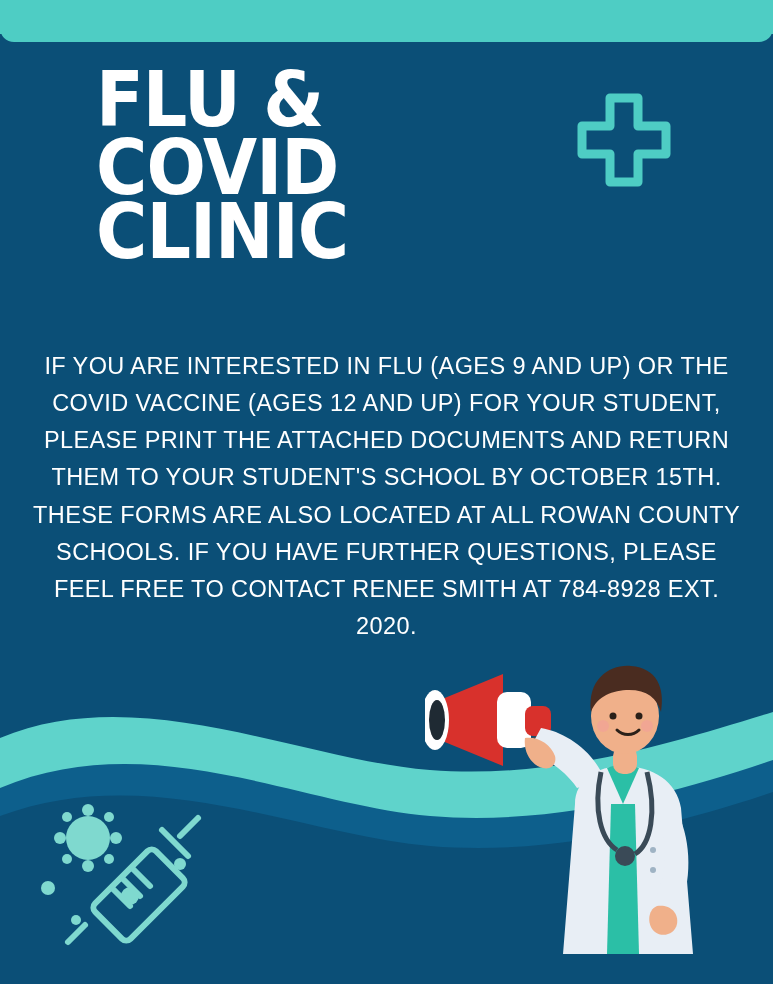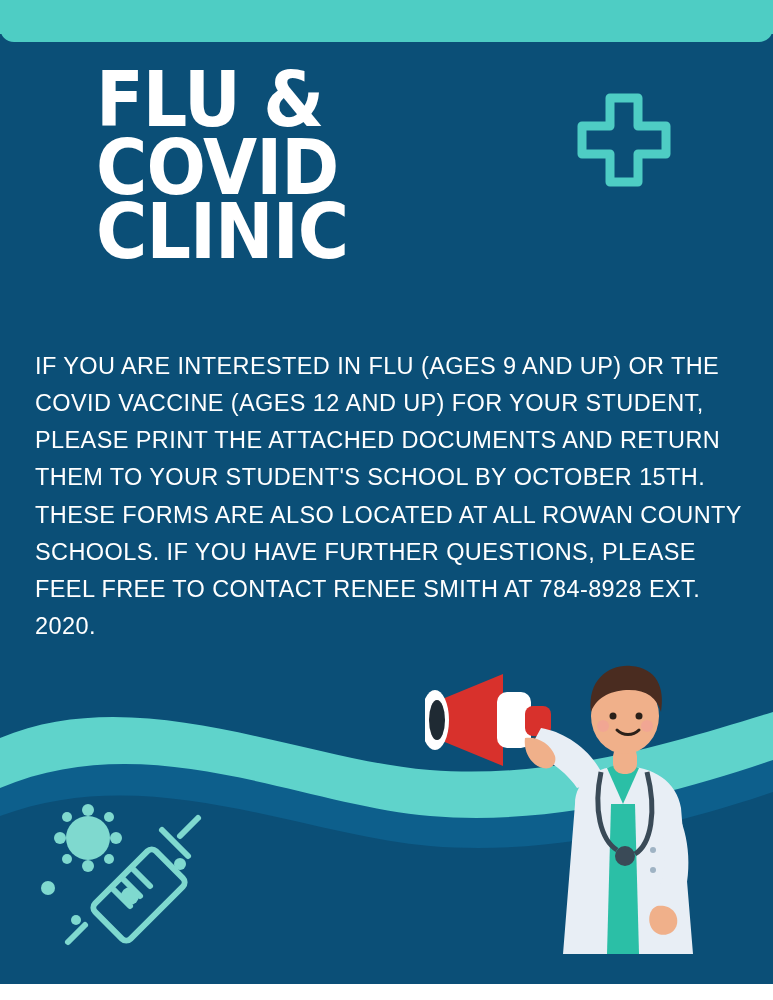--- a/index.html
+++ b/index.html
@@ -74,22 +74,23 @@
     top: 92px;
     left: 574px;
     width: 100px;
     height: 100px;
   }
 
   
   .body-copy {
     position: absolute;
     top: 348px;
-    left: 35px;
+    left: 24px;
     width: 725px;
+    text-align: center;
     color: #ffffff;
     font-family: "Liberation Sans", sans-serif;
     font-size: 23.5px;
     line-height: 1.58;
     letter-spacing: 0.4px;
     text-transform: uppercase;
   }
 
   
   .waves {

